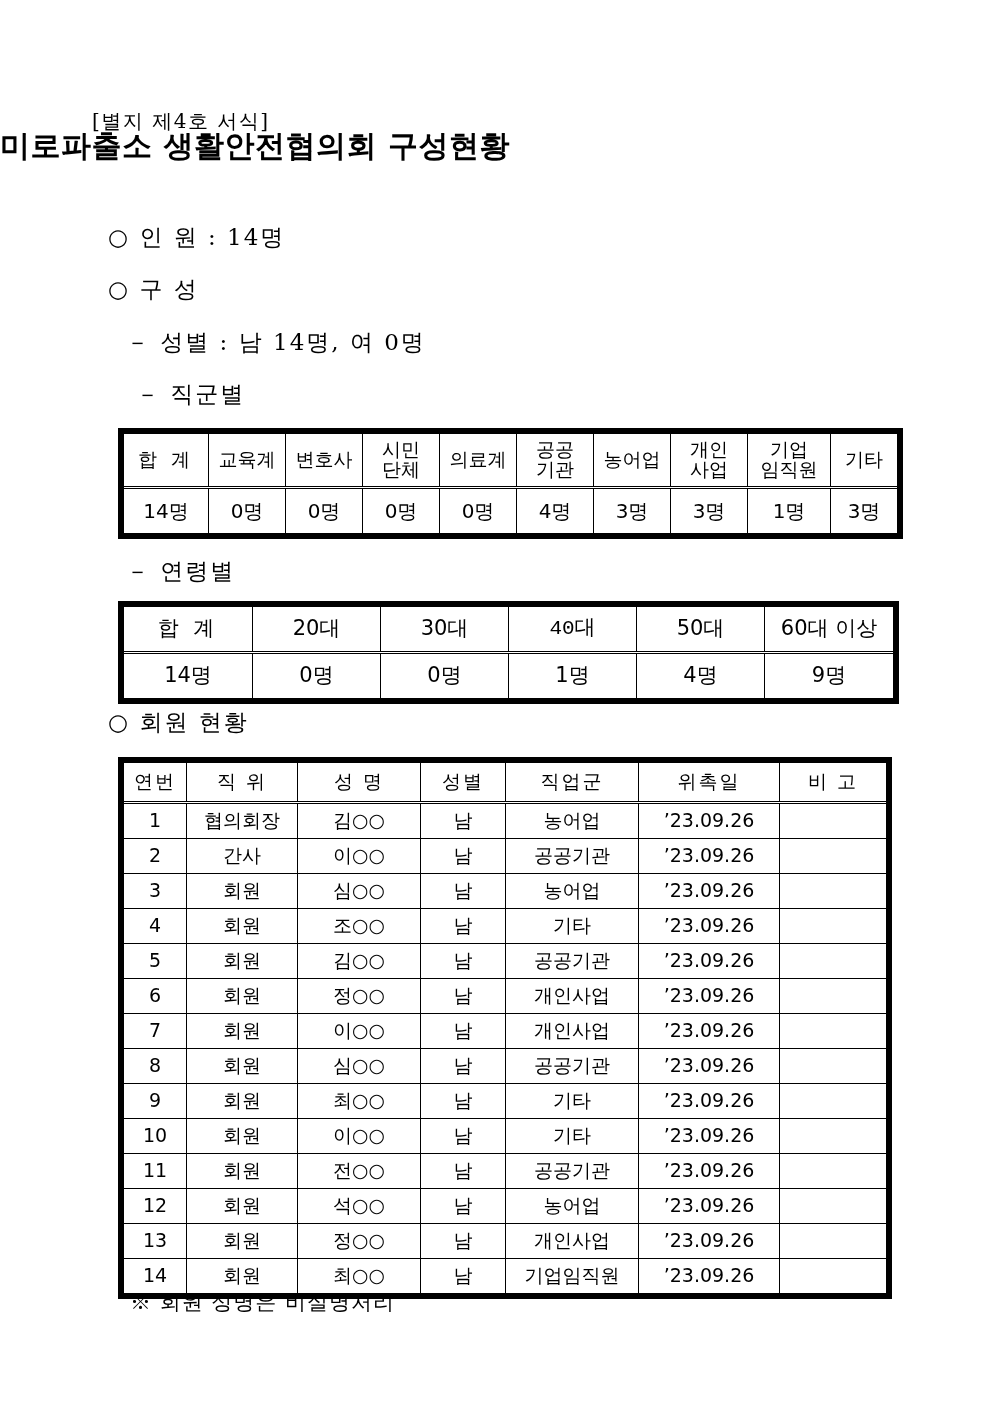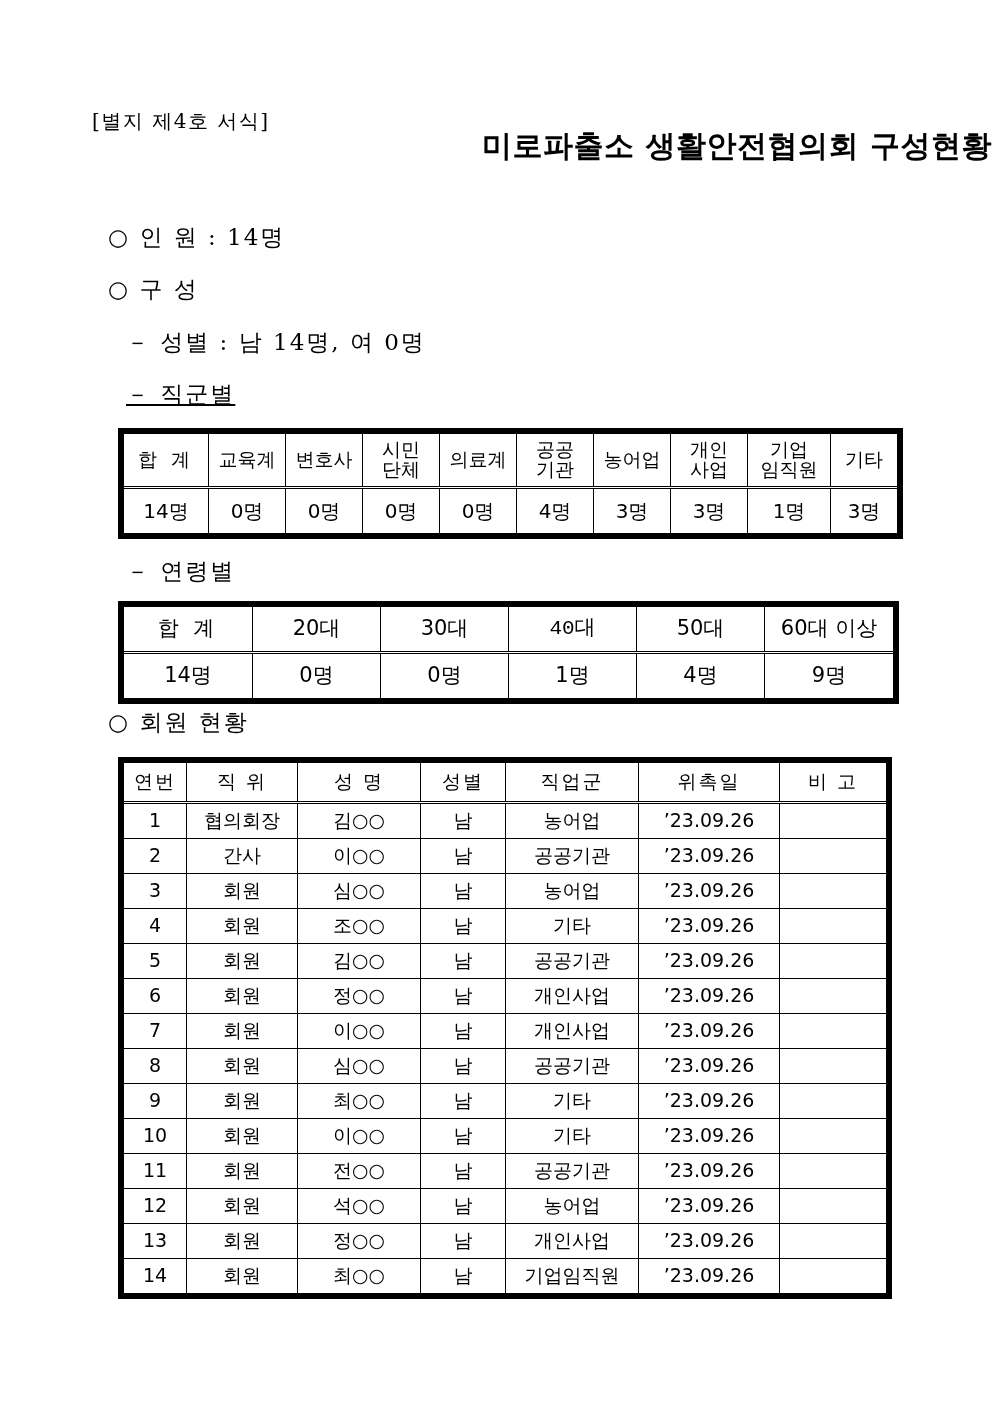--- a/index.html
+++ b/index.html
@@ -34,38 +34,38 @@
     font-family: "DejaVu Serif", "Liberation Serif", serif;
     margin-top: 33px;
   }
 
   
   .doc-title {
     position: absolute;
     left: 0;
     top: 126px;
     width: 992px;
-    text-align: right;
+    text-align: left;
     font-family: "DejaVu Sans", "Liberation Sans", sans-serif;
     font-weight: bold;
     font-size: 30px;
     letter-spacing: 0.5px;
   }
 
   
   .bullet {
     position: absolute;
     font-size: 23px;
     letter-spacing: 2px;
     white-space: nowrap;
   }
   .b-inwon  { left: 108px; top: 222px; }
   .b-guseong{ left: 108px; top: 274px; }
   .b-sex    { left: 126px; top: 327px; }
-  .b-job    { left: 126px; top: 379px; text-decoration: underline; }
+  .b-job    { left: 136px; top: 379px; }
   .b-age    { left: 126px; top: 556px; }
   .b-member { left: 108px; top: 707px; }
 
   
   table.doc {
     position: absolute;
     border-collapse: collapse;
     table-layout: fixed;
     background: #fff;
     font-family: "DejaVu Sans", "Liberation Sans", sans-serif;
@@ -372,14 +372,15 @@
           <td class="c-pos">회원</td>
           <td class="c-name">최○○</td>
           <td class="c-sex">남</td>
           <td class="c-job">기업임직원</td>
           <td class="c-date">’23.09.26</td>
           <td class="c-rem"></td>
         </tr>
       </tbody>
   </table>
 
+  <div class="footnote">※ 회원 성명은 비실명처리</div>
 
 </div>
 
 </body></html>

